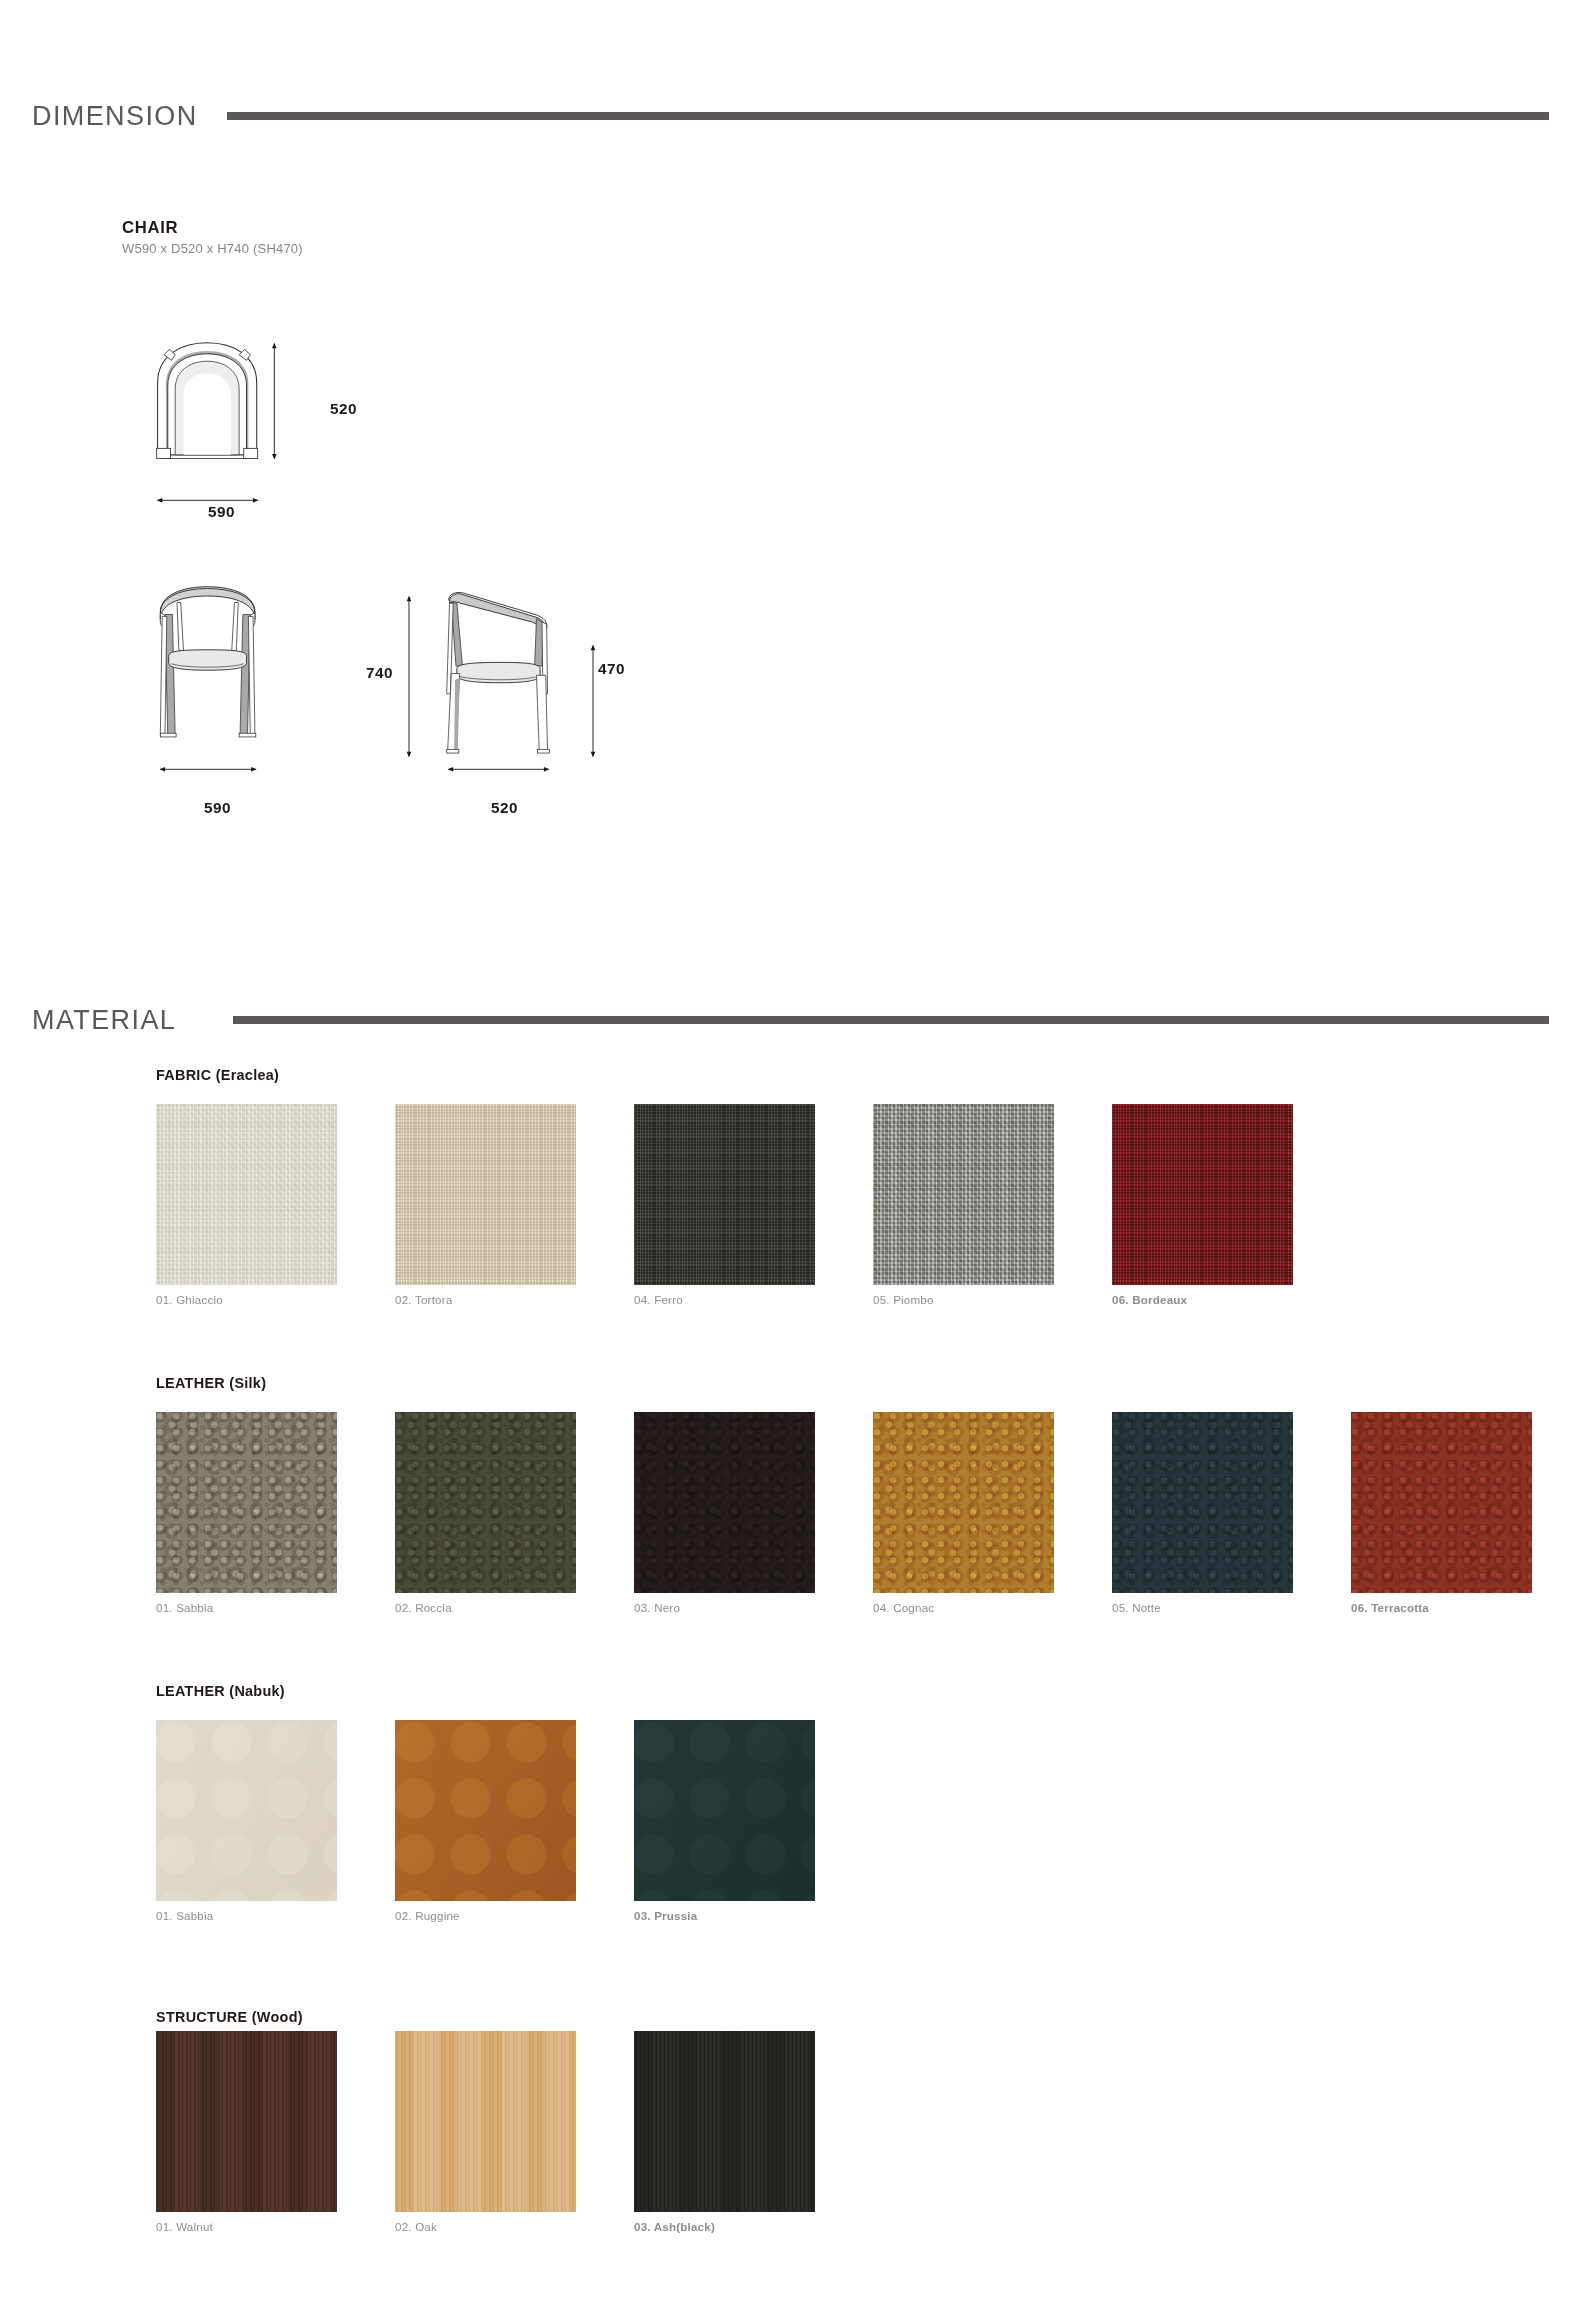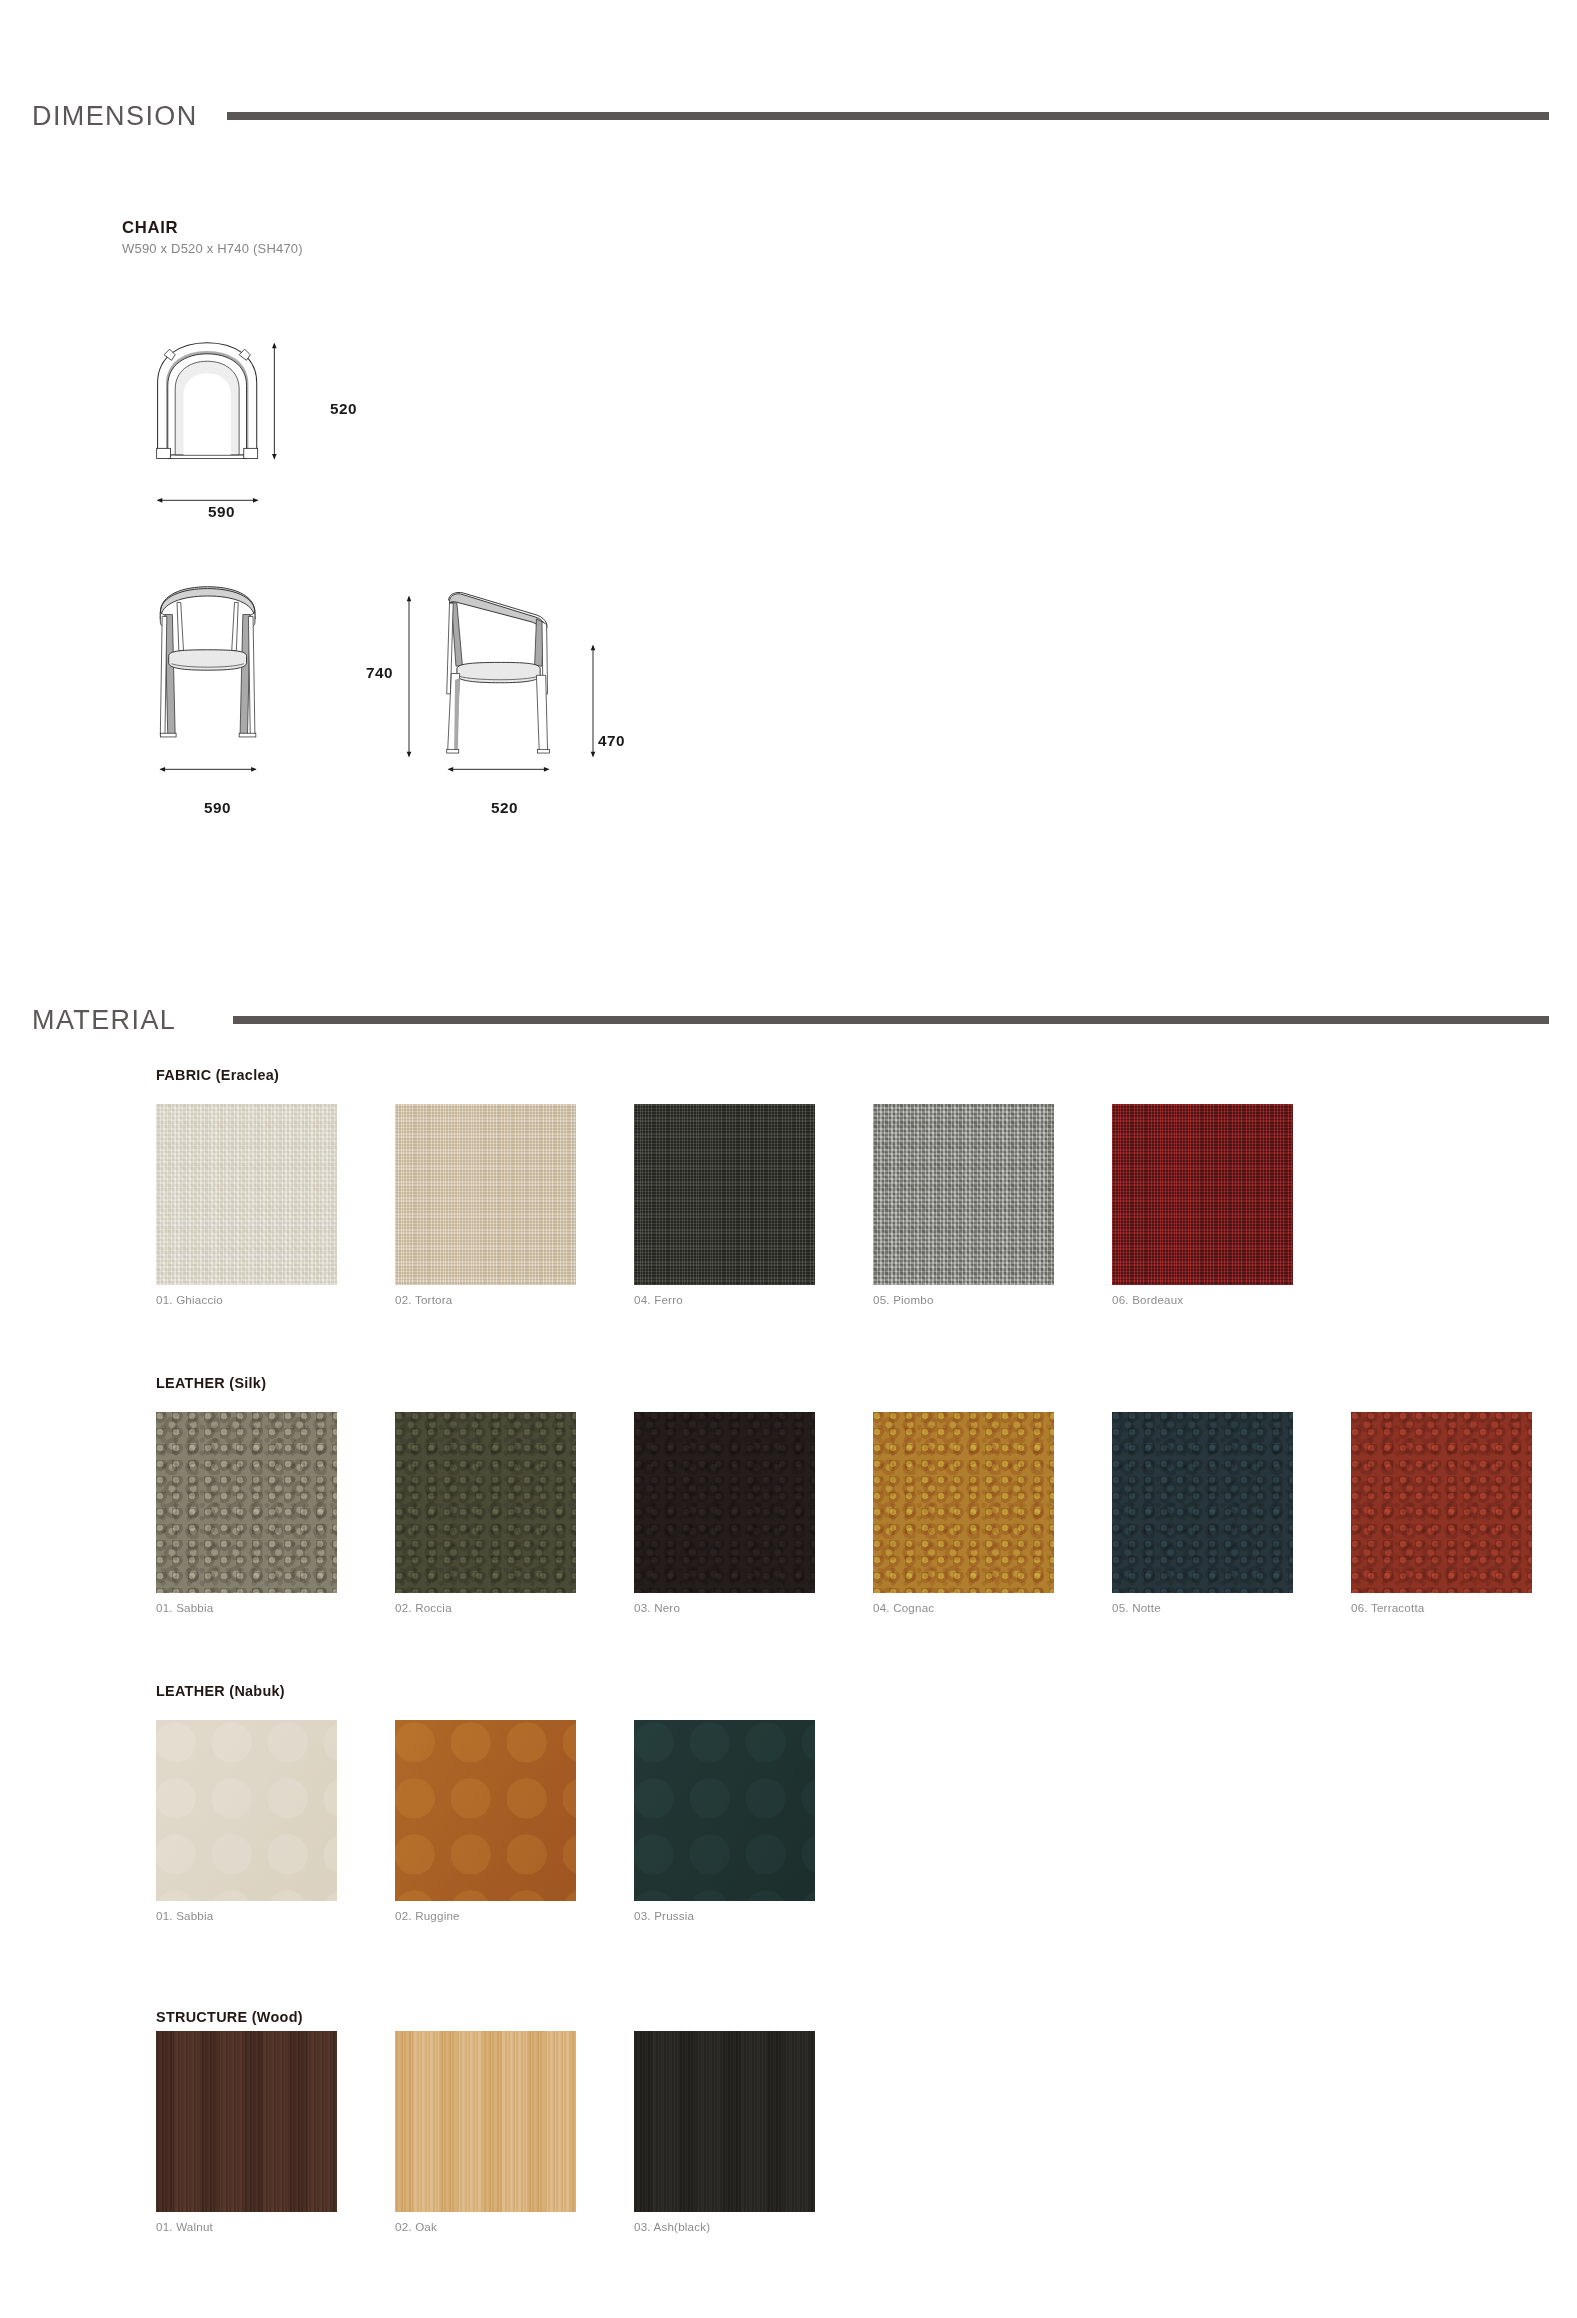--- a/index.html
+++ b/index.html
@@ -84,21 +84,21 @@
   }
   .swatch-row {
     position: absolute;
     left: 156px;
     display: flex;
   }
   .swatch-cell {
     width: 181px;
     margin-right: 58px;
   }
-  .swatch-cell:last-child { margin-right: 12px; }
+  .swatch-cell:last-child { margin-right: 12px; font-weight: bold; }
   .swatch {
     width: 181px;
     height: 181px;
     position: relative;
     overflow: hidden;
   }
   .swatch-label {
     margin-top: 8.3px;
     font-size: 11.6px;
     color: #8d8d8d;
@@ -284,21 +284,21 @@
 </div>
 <div class="dim-label" style="left:491px; top:799px;">520</div>
 
 <div class="drawing" style="left:579px; top:642px; width:28px; height:118px;">
   <svg width="28" height="118" viewBox="0 0 60 255" xmlns="http://www.w3.org/2000/svg">
     <line x1="30" y1="8" x2="30" y2="247" stroke="#1a1a1a" stroke-width="2"></line>
     <path d="M30 6 L25 18 L35 18 Z" fill="#1a1a1a"></path>
     <path d="M30 249 L25 237 L35 237 Z" fill="#1a1a1a"></path>
   </svg>
 </div>
-<div class="dim-label" style="left:598px; top:732px;text-align:center;">470</div>
+<div class="dim-label" style="left:598px; top:660px;text-align:center;">470</div>
 
 <div class="section-header" style="top:992px;gap:6px;">
   <div class="section-title">MATERIAL</div>
   <div class="section-rule"></div>
 </div>
 
 <div class="material-group" style="top:1067px;">
   <div class="group-title" style="top:0;">FABRIC (Eraclea)</div>
   <div class="swatch-row" style="top:37px;">
     <div class="swatch-cell">

